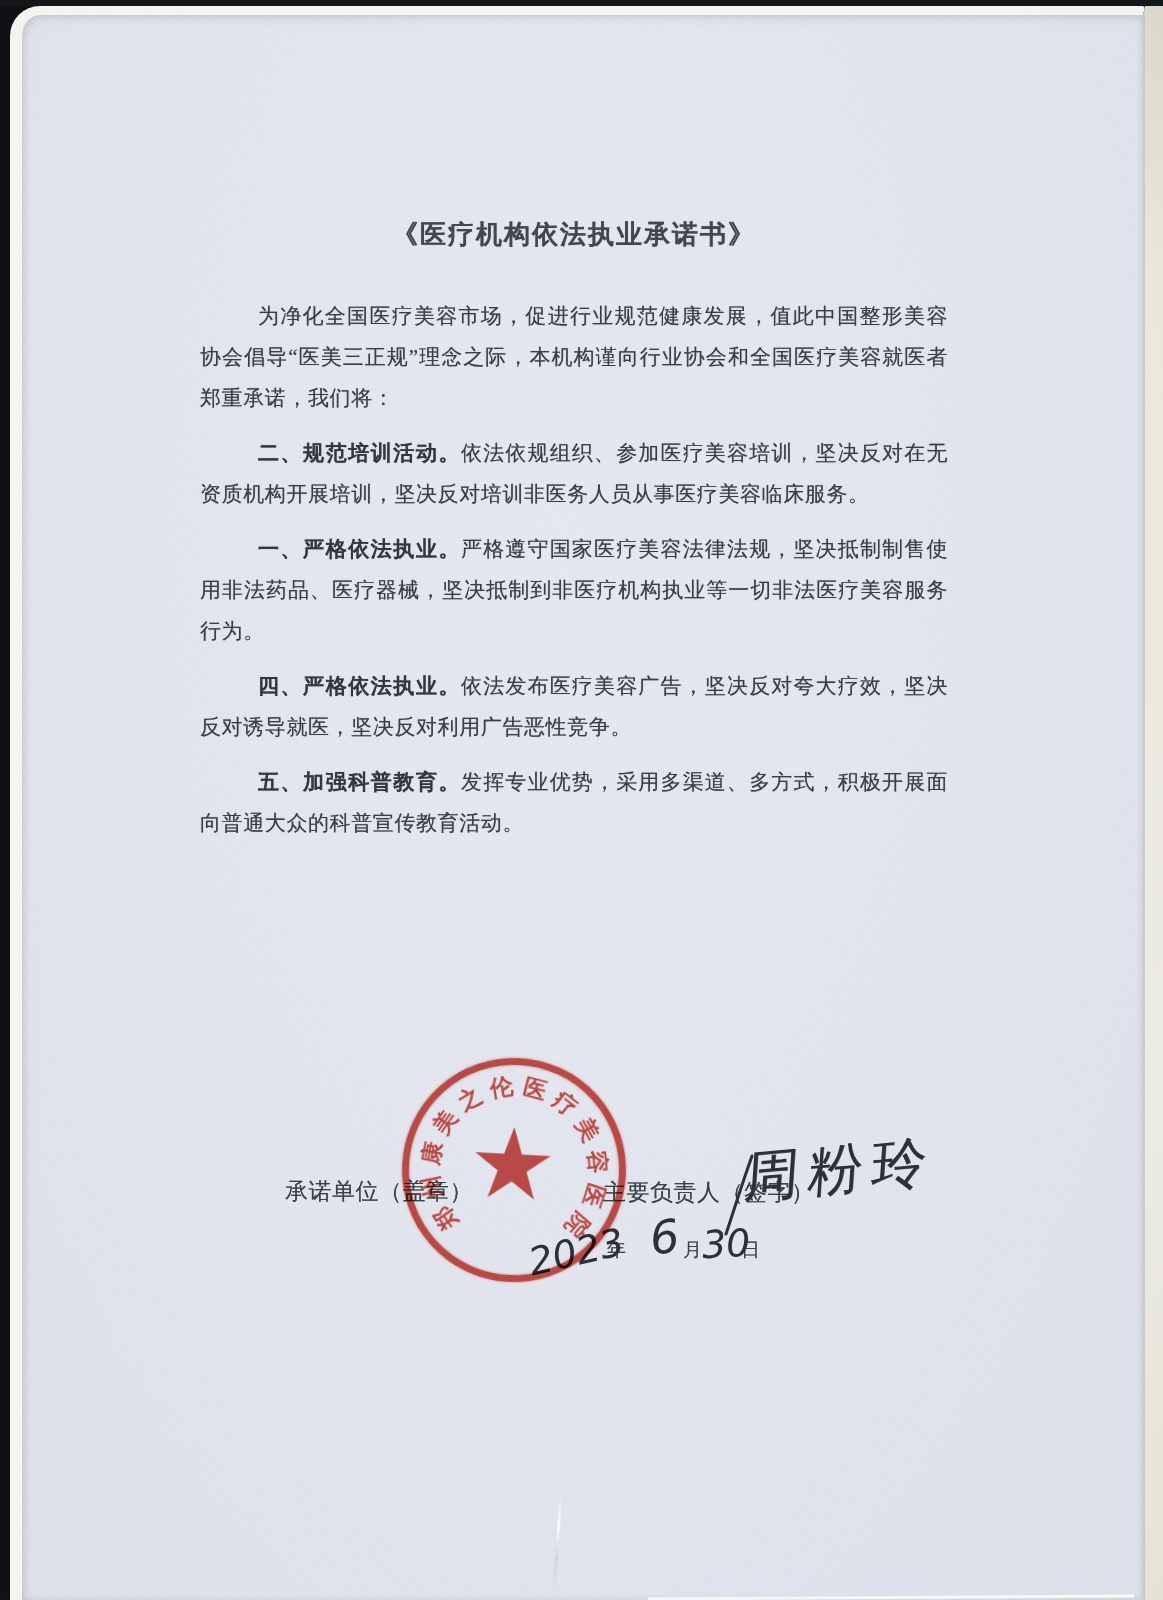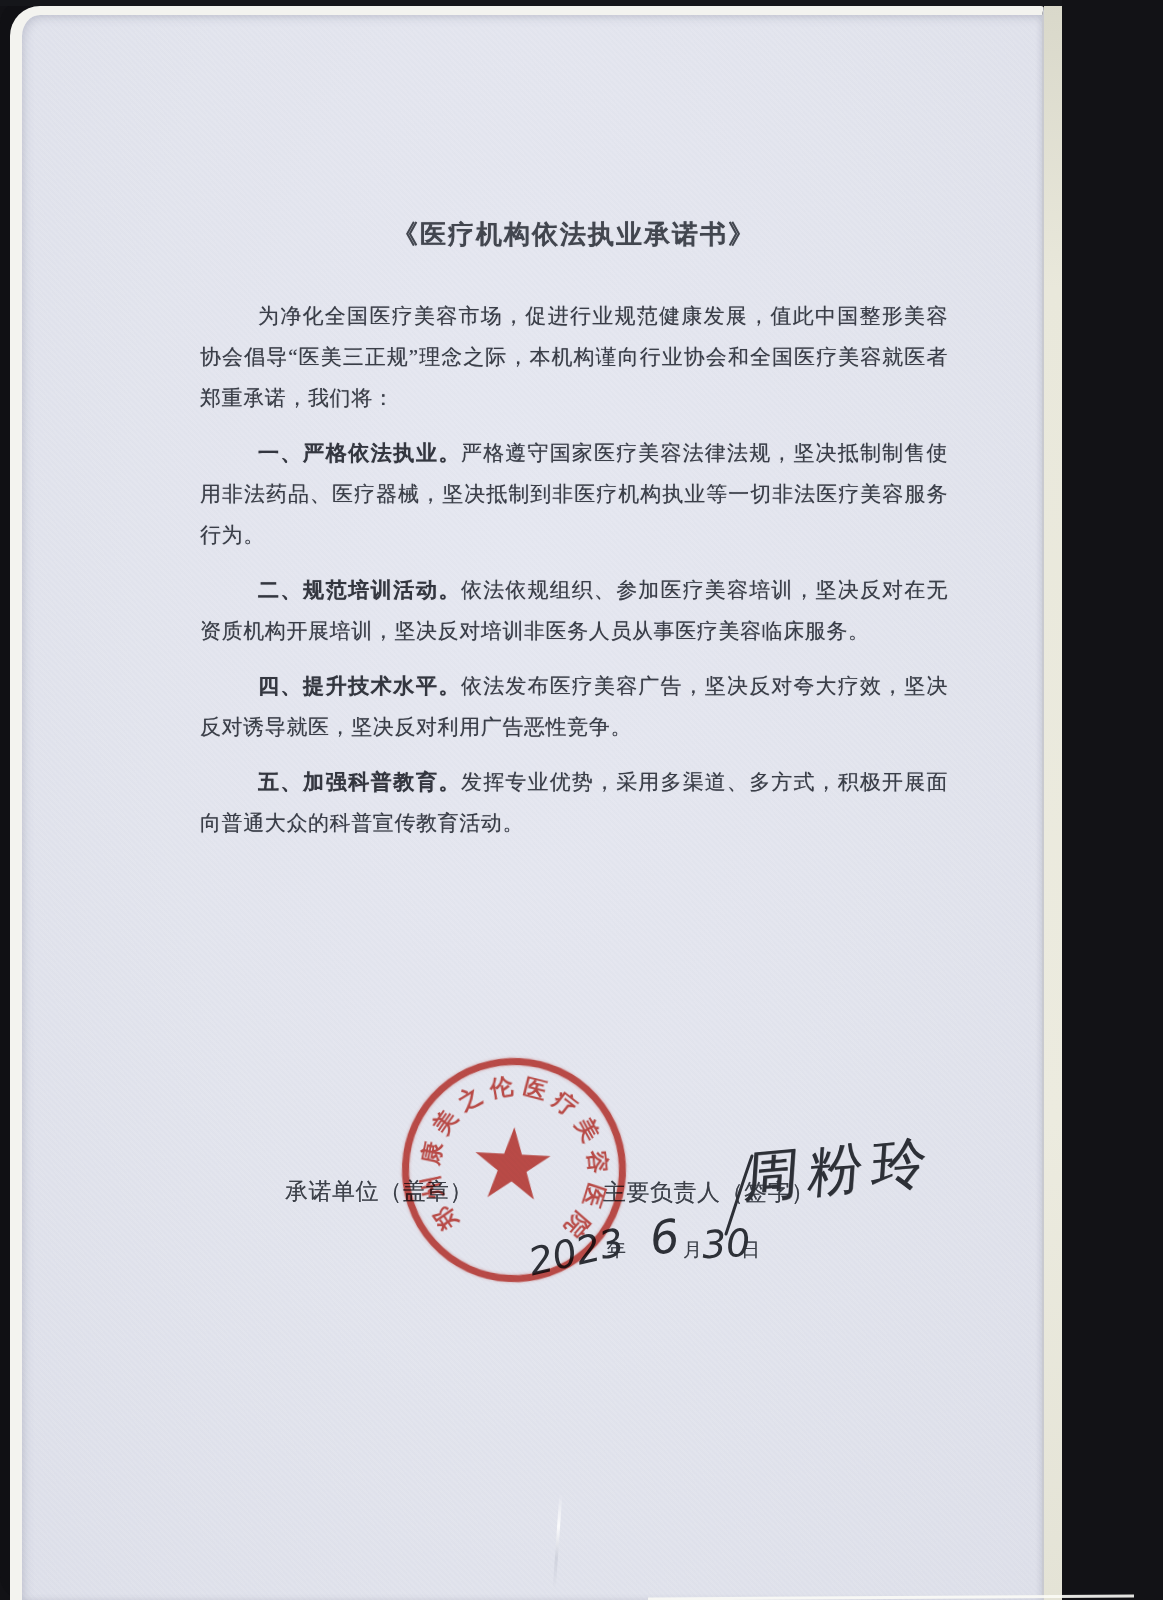--- a/index.html
+++ b/index.html
@@ -2,21 +2,21 @@
 <html><head>
 <meta charset="utf-8">
 <style>
   * { margin:0; padding:0; box-sizing:border-box; }
   html,body { width:1163px; height:1600px; }
   body {
     font-family:"Liberation Serif", serif;
     overflow:hidden;
     background:#121216;
   }
-  .stage { position:relative; width:1062px; height:1600px; background:#101014;border-radius:24px; }
+  .stage { position:relative; width:1163px; height:1600px; background:#101014;border-radius:24px; }
 
   
   .scanner-strip {
     position:absolute; right:0; top:0; width:18px; height:100%;
     background:linear-gradient(180deg,#d9d8ca 0%, #e9e8db 18%, #ecebdf 70%, #e4e3d6 100%);
   }
   .topbar {
     position:absolute; top:0; left:0; width:100%; height:6px;
     background:#15161a; z-index:5;
   }
@@ -114,26 +114,26 @@
 
   <div class="paper"></div>
   <div class="paper-bottom-edge"></div>
   <div class="crease"></div>
 
   <div class="text-block">
     <div class="doc-title">《医疗机构依法执业承诺书》</div>
 
     <p class="para">为净化全国医疗美容市场，促进行业规范健康发展，值此中国整形美容协会倡导“医美三正规”理念之际，本机构谨向行业协会和全国医疗美容就医者郑重承诺，我们将：</p>
 
+    <p class="para"><span class="lead">二、规范培训活动。</span><span>依法依规组织、参加医疗美容培训，坚决反对在无资质机构开展培训，坚决反对培训非医务人员从事医疗美容临床服务。</span></p>
+
     <p class="para"><span class="lead">一、严格依法执业。</span><span>严格遵守国家医疗美容法律法规，坚决抵制制售使用非法药品、医疗器械，坚决抵制到非医疗机构执业等一切非法医疗美容服务行为。</span></p>
 
-    <p class="para"><span class="lead">二、规范培训活动。</span><span>依法依规组织、参加医疗美容培训，坚决反对在无资质机构开展培训，坚决反对培训非医务人员从事医疗美容临床服务。</span></p>
 
-
-    <p class="para"><span class="lead">四、提升技术水平。</span><span>依法发布医疗美容广告，坚决反对夸大疗效，坚决反对诱导就医，坚决反对利用广告恶性竞争。</span></p>
+    <p class="para"><span class="lead">四、严格依法执业。</span><span>依法发布医疗美容广告，坚决反对夸大疗效，坚决反对诱导就医，坚决反对利用广告恶性竞争。</span></p>
 
     <p class="para"><span class="lead">五、加强科普教育。</span><span>发挥专业优势，采用多渠道、多方式，积极开展面向普通大众的科普宣传教育活动。</span></p>
 
 
   </div>
 
   <div class="print-label label-unit">承诺单位（盖章）</div>
   <div class="print-label label-person">主要负责人（签字）</div>
 
   <svg class="sig-flourish" width="34" height="86" viewBox="0 0 34 86">

